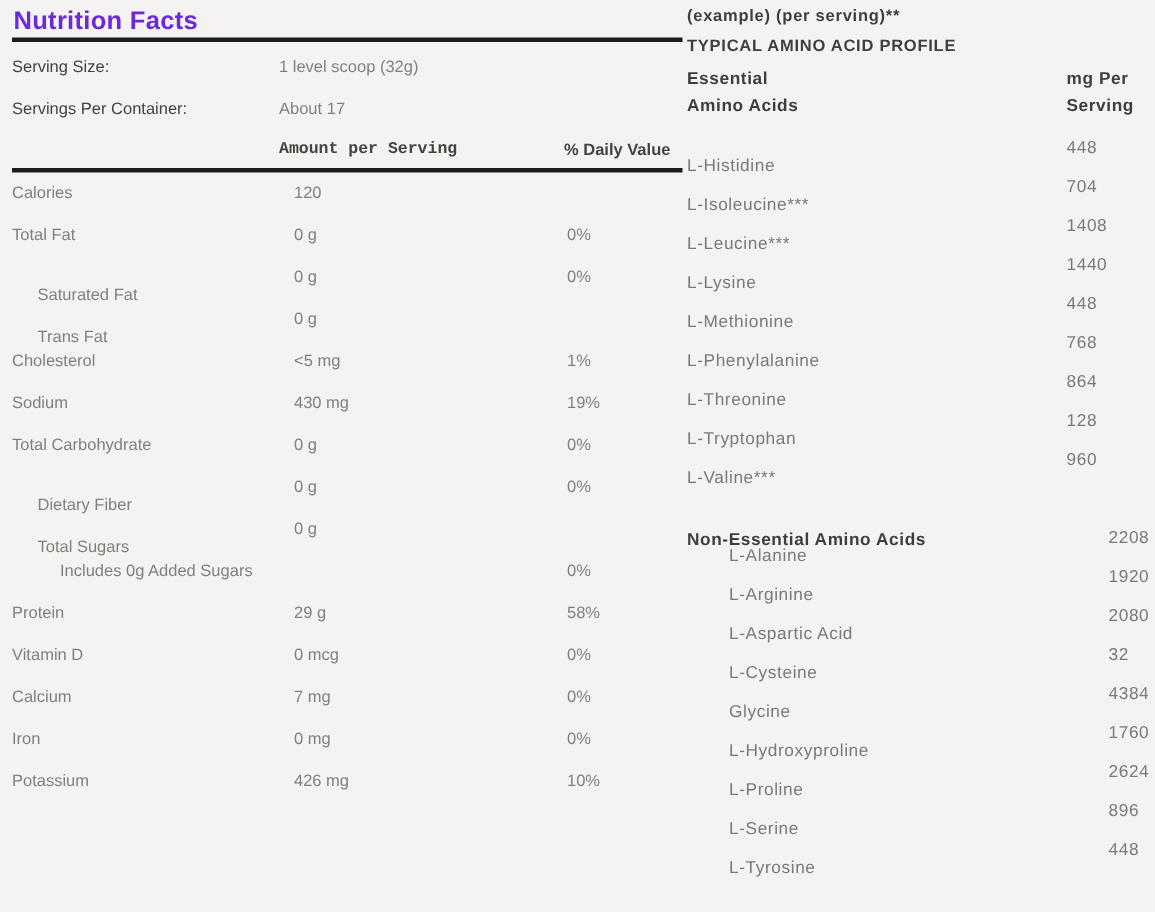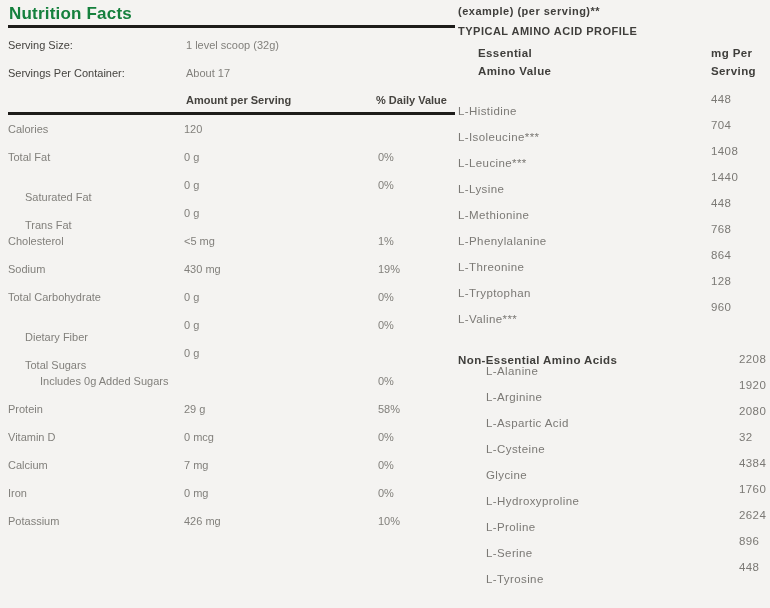--- a/index.html
+++ b/index.html
@@ -10,49 +10,49 @@
     color:#7f7d7a;
     overflow:hidden;
     position:relative;
   }
   .panel{position:absolute;top:0;}
 
   
   #nutrition-panel{left:8px;width:447px;}
   .nf-title{
     position:absolute;top:4px;left:1px;
-    font-size:17px;font-weight:700;color:#15803d;letter-spacing:.2px;
+    font-size:17px;font-weight:700;color:#6d28d9;letter-spacing:.2px;
   }
   .rule{position:absolute;left:0;width:447px;height:3px;background:#1d1c1a;}
   #rule-top{top:25px;}
   #rule-mid{top:112px;}
   .meta-rows{position:absolute;top:31px;left:0;width:447px;}
   .meta-row{height:28px;line-height:28px;font-size:11px;position:relative;}
   .meta-label{font-weight:400;color:#45433f;}
   .meta-value{position:absolute;left:178px;top:0;color:#82807c;}
   .nf-header{position:absolute;top:88px;left:0;width:447px;height:24px;line-height:24px;font-size:11px;font-weight:700;color:#45433f;}
-  .nf-header .col-amount{position:absolute;left:178px;top:0;}
+  .nf-header .col-amount{position:absolute;left:178px;top:0;font-family:Liberation Mono, monospace;}
   .nf-header .col-dv{position:absolute;left:368px;top:0;}
   #nf-rows{position:absolute;top:115px;left:0;width:447px;}
   .n-row{height:28px;line-height:28px;font-size:11px;position:relative;color:#82807c;}
   .n-label{position:absolute;left:0;top:0;white-space:nowrap;}
   .n-label.ind1{left:17px;margin-top:12px;}
   .n-label.ind2{left:32px;}
-  .n-amount{position:absolute;left:176px;top:0;}
+  .n-amount{position:absolute;left:188px;top:0;}
   .n-dv{position:absolute;left:370px;top:0;}
 
   
   #amino-panel{left:458px;width:300px;}
   .aa-title{
     position:absolute;top:1px;left:0;width:300px;
     font-size:11px;font-weight:700;color:#3f3e3b;
     line-height:20px;letter-spacing:.5px;
   }
   .aa-cols{position:absolute;top:44px;left:0;width:297px;font-size:11.5px;font-weight:700;color:#3f3e3b;line-height:18px;letter-spacing:.4px;}
-  .aa-cols .left-head{position:absolute;left:0;top:0;margin-left:20px;}
+  .aa-cols .left-head{position:absolute;left:0;top:0;}
   .aa-cols .right-head{position:absolute;left:253px;top:0;}
   .aa-rows{position:absolute;left:0;width:297px;}
   #essential-rows{top:86px;}
   #nonessential-header{
     position:absolute;top:320px;left:0;height:26px;line-height:26px;
     font-size:11.5px;font-weight:700;color:#3f3e3b;letter-spacing:.4px;margin-top:27px;
   }
   #nonessential-rows{top:346px;margin-left:28px;}
   .a-row{height:26px;line-height:26px;font-size:11.5px;position:relative;color:#7b7975;letter-spacing:.4px;}
   .a-name{position:absolute;left:0;top:12px;white-space:nowrap;}
@@ -159,21 +159,21 @@
 
 <div class="panel" id="amino-panel">
   <div class="aa-title">
     <div>(example) (per serving)**</div>
     <div>TYPICAL AMINO ACID PROFILE</div>
   </div>
 
   <div class="aa-cols">
     <div class="left-head">
       <div>Essential</div>
-      <div>Amino Value</div>
+      <div>Amino Acids</div>
     </div>
     <div class="right-head">
       <div>mg Per</div>
       <div>Serving</div>
     </div>
   </div>
 
   <div class="aa-rows" id="essential-rows" style="position:absolute;">
       <div class="a-row">
         <span class="a-name">L-Histidine</span>

